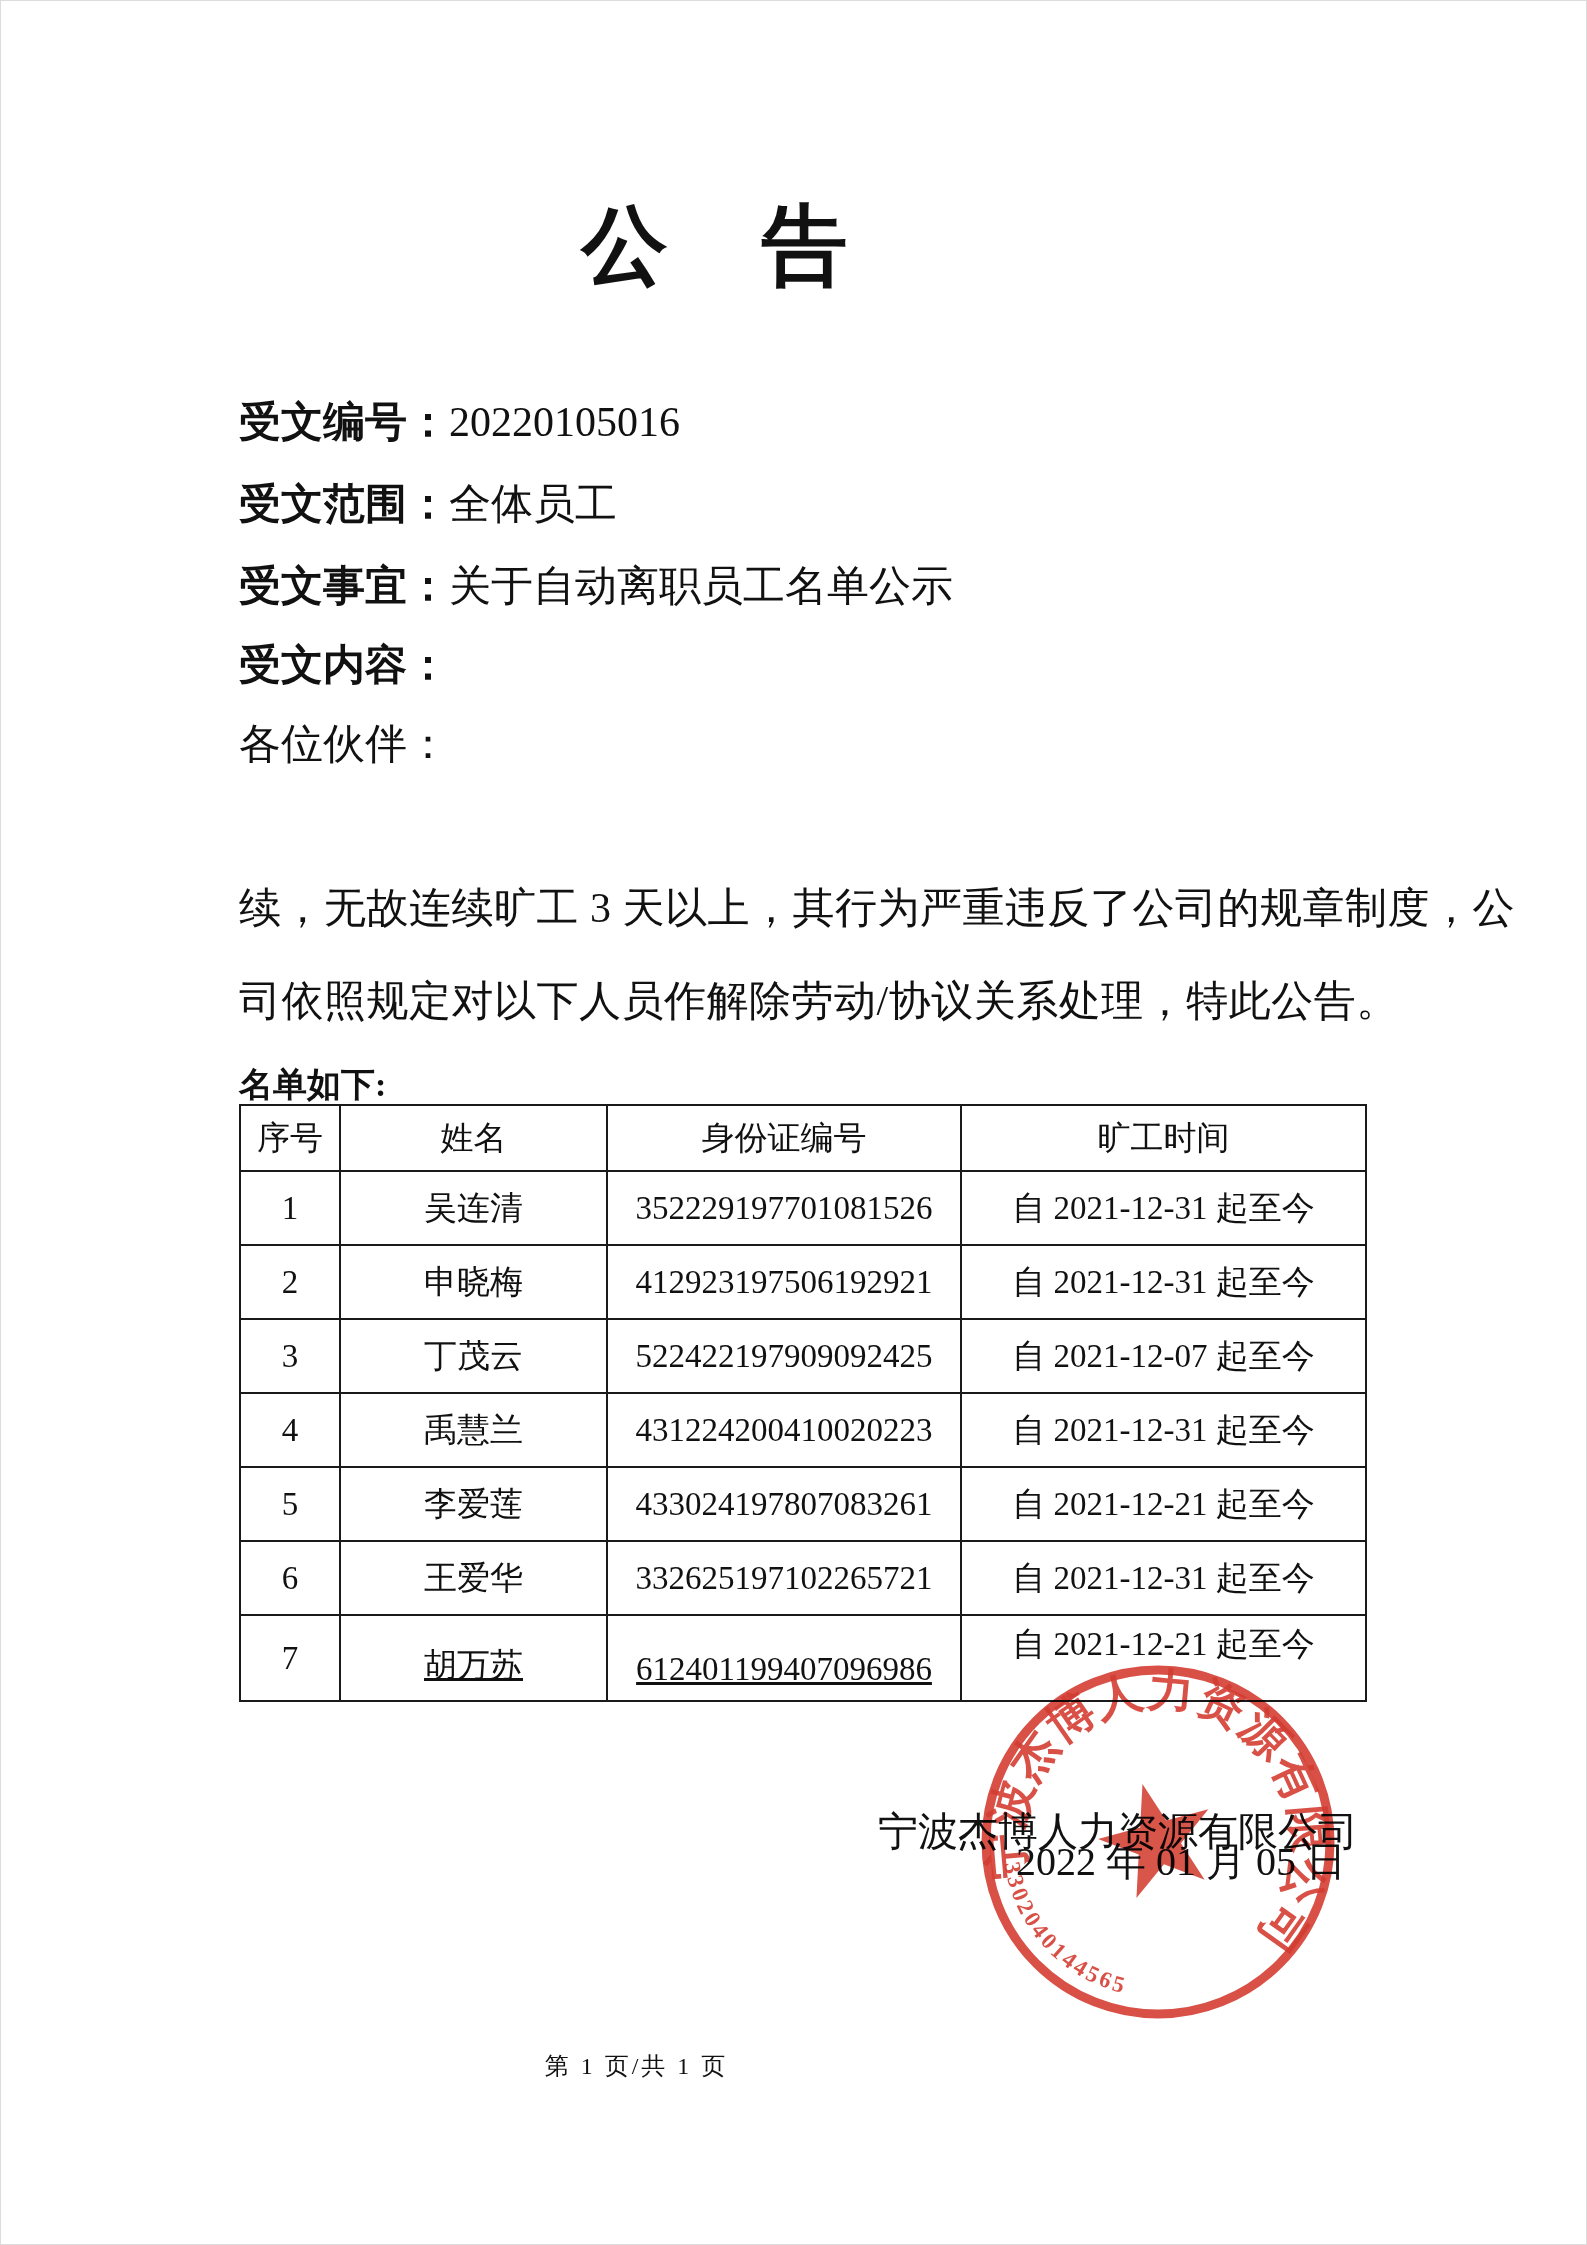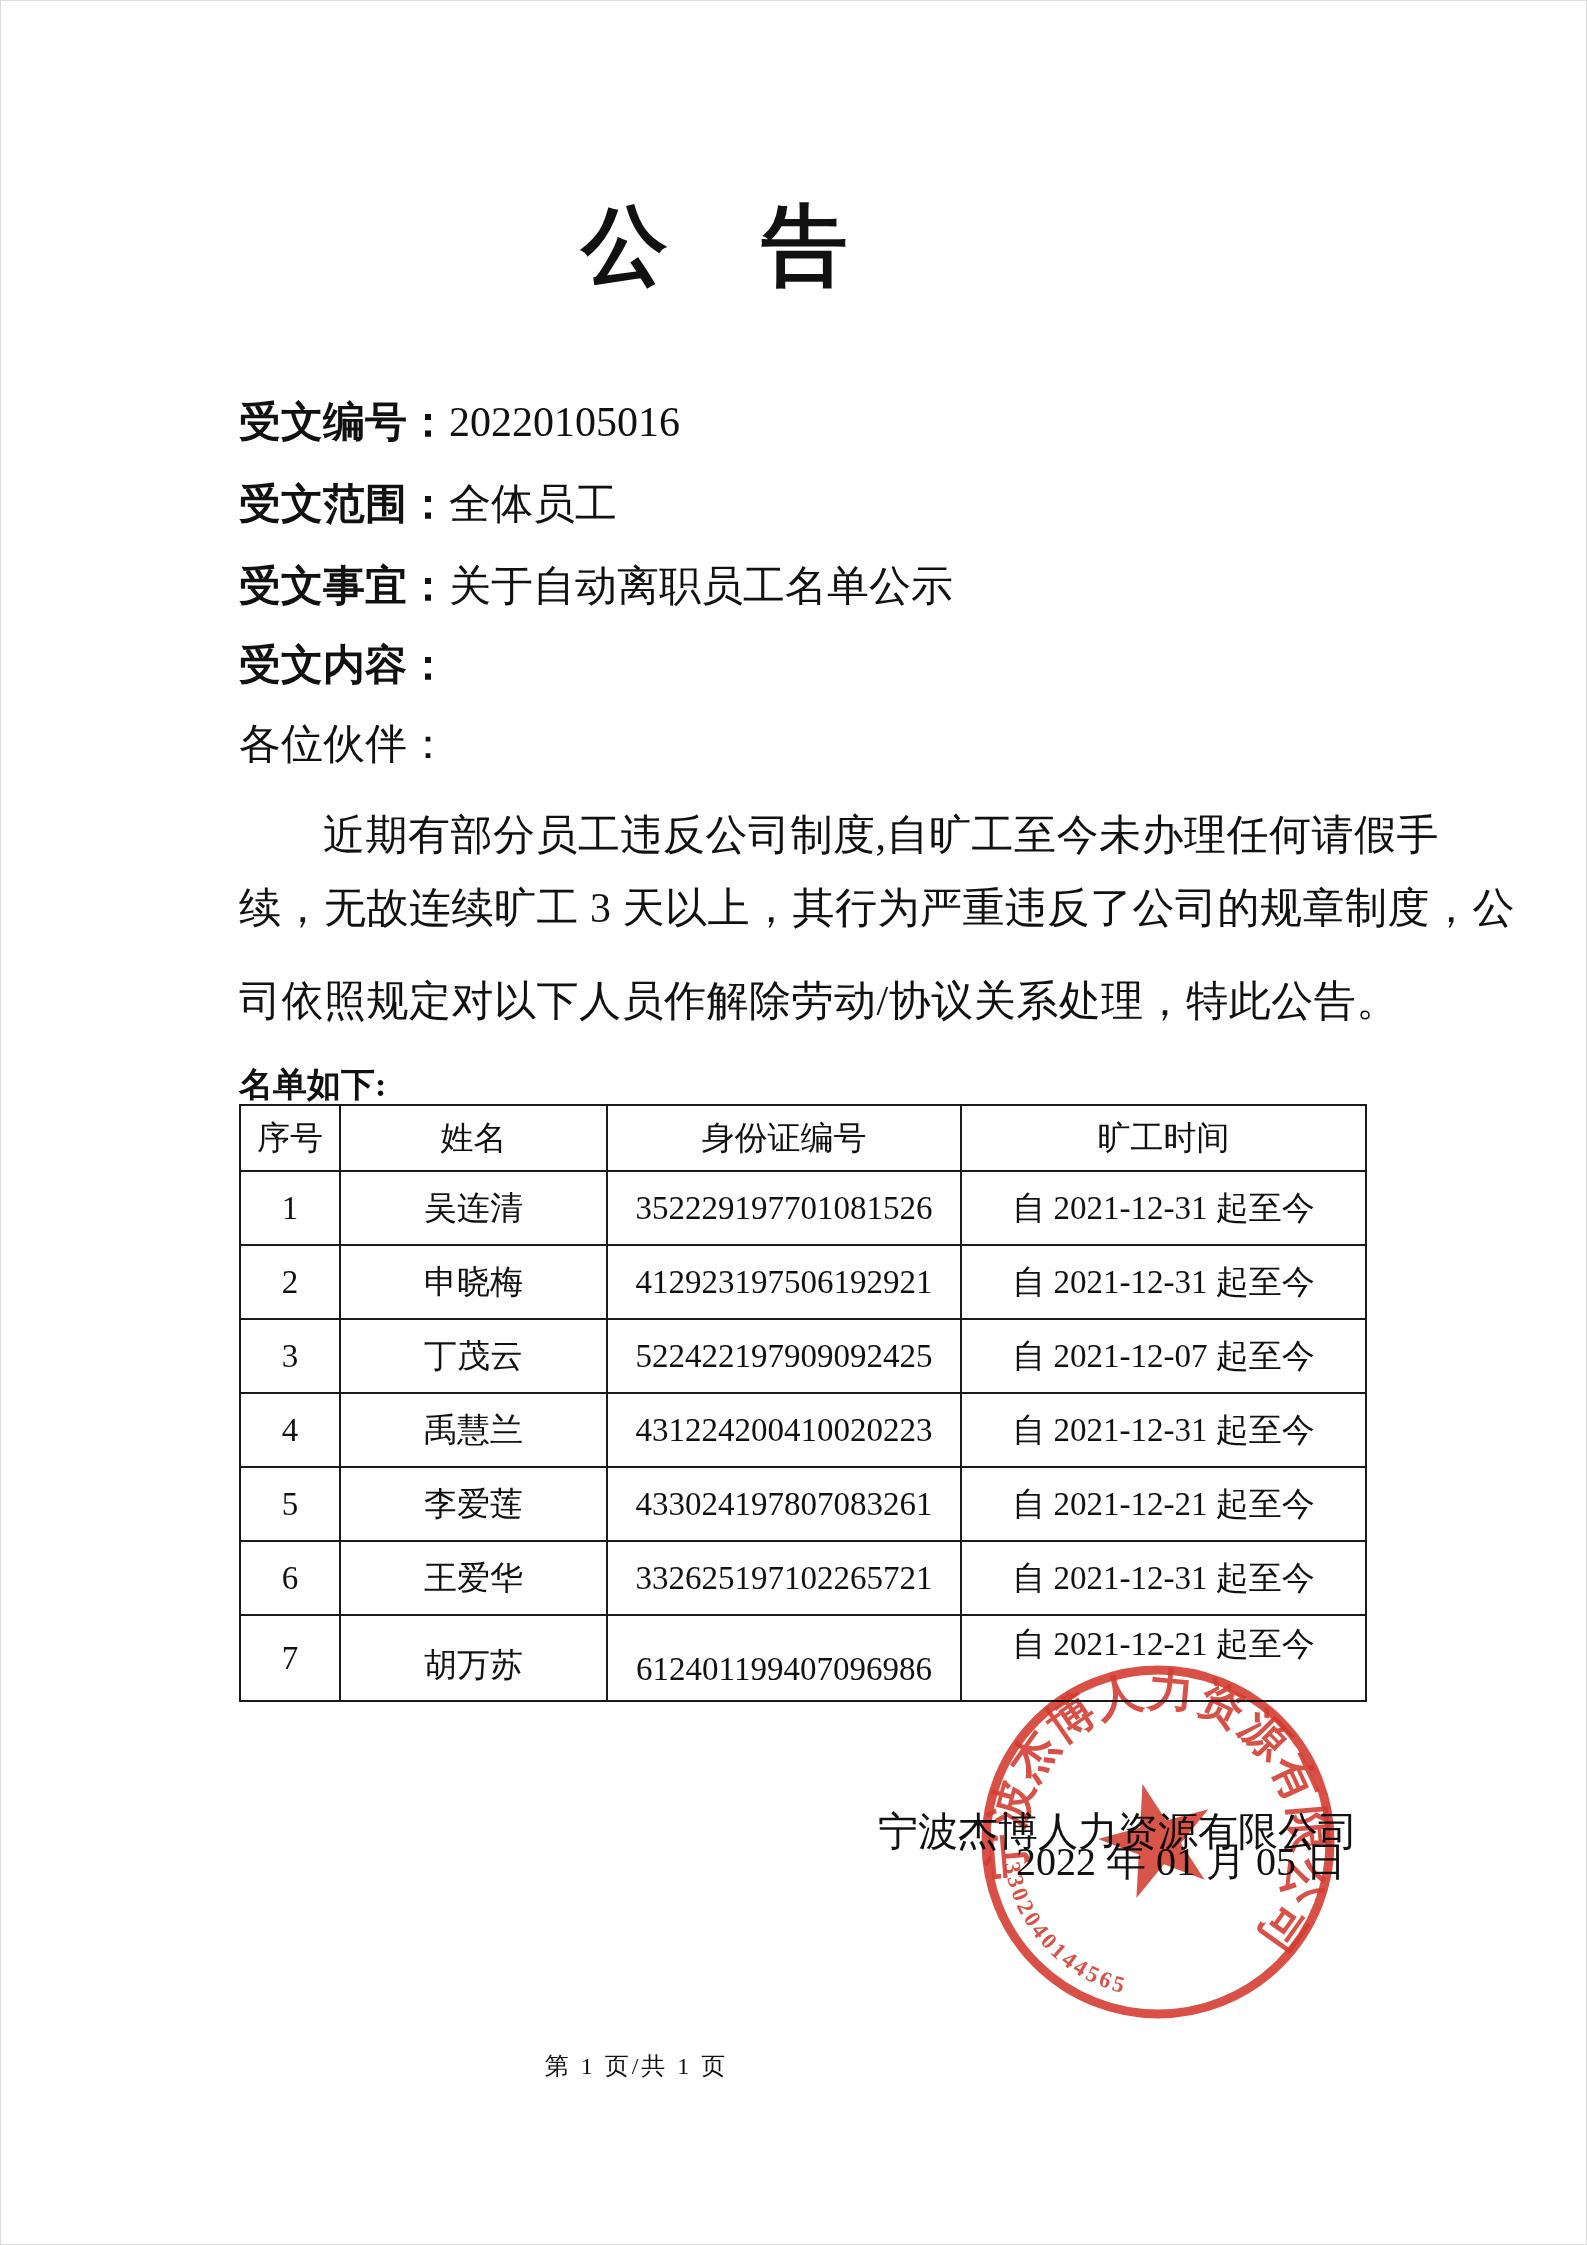--- a/index.html
+++ b/index.html
@@ -37,21 +37,21 @@
     border:2px solid #1a1a1a;
     text-align:center;vertical-align:middle;
     font-weight:400;font-size:33px;
     padding:0;
   }
   table.roster th{height:64px;}
   table.roster td{height:72px;}
   col.c-no{width:100px;} col.c-name{width:267px;} col.c-id{width:354px;} col.c-date{width:405px;}
   td.cell-id{font-size:34px;}
   td.cell-date{font-weight:700;font-size:33px;}
-  tr.row-last td.cell-name,tr.row-last td.cell-id{vertical-align:bottom;padding-bottom:12px;}
+  tr.row-last td.cell-name,tr.row-last td.cell-id{vertical-align:bottom;padding-bottom:12px;text-decoration:underline;}
   tr.row-last td.cell-date{vertical-align:top;padding-top:6px;}
   .sig-company{position:absolute;top:1804px;right:229px;font-size:40px;white-space:nowrap;}
   .sig-date{position:absolute;top:1834px;right:241px;font-size:40px;white-space:nowrap;}
   .stamp{
     position:absolute;left:968px;top:1652px;width:380px;height:380px;
     mix-blend-mode:multiply;opacity:0.93;
   }
   .footer{
     position:absolute;top:2050px;left:0;width:1273px;
     text-align:center;font-size:24px;letter-spacing:3px;
@@ -72,21 +72,20 @@
   </div>
   <div class="meta m2">
     <span class="lbl">受文事宜：</span><span class="val">关于自动离职员工名单公示</span>
   </div>
   <div class="meta m3">
     <span class="lbl">受文内容：</span><span class="val"></span>
   </div>
 
   <div class="greeting">各位伙伴：</div>
 
-  <div class="bodyline l1">近期有部分员工违反公司制度,自旷工至今未办理任何请假手</div>
   <div class="bodyline l2">续，无故连续旷工 3 天以上，其行为严重违反了公司的规章制度，公</div>
   <div class="bodyline l3">司依照规定对以下人员作解除劳动/协议关系处理，特此公告。</div>
 
   <div class="list-label">名单如下:</div>
 
   <table class="roster">
     <colgroup>
         <col class="c-no">
         <col class="c-name">
         <col class="c-id">

